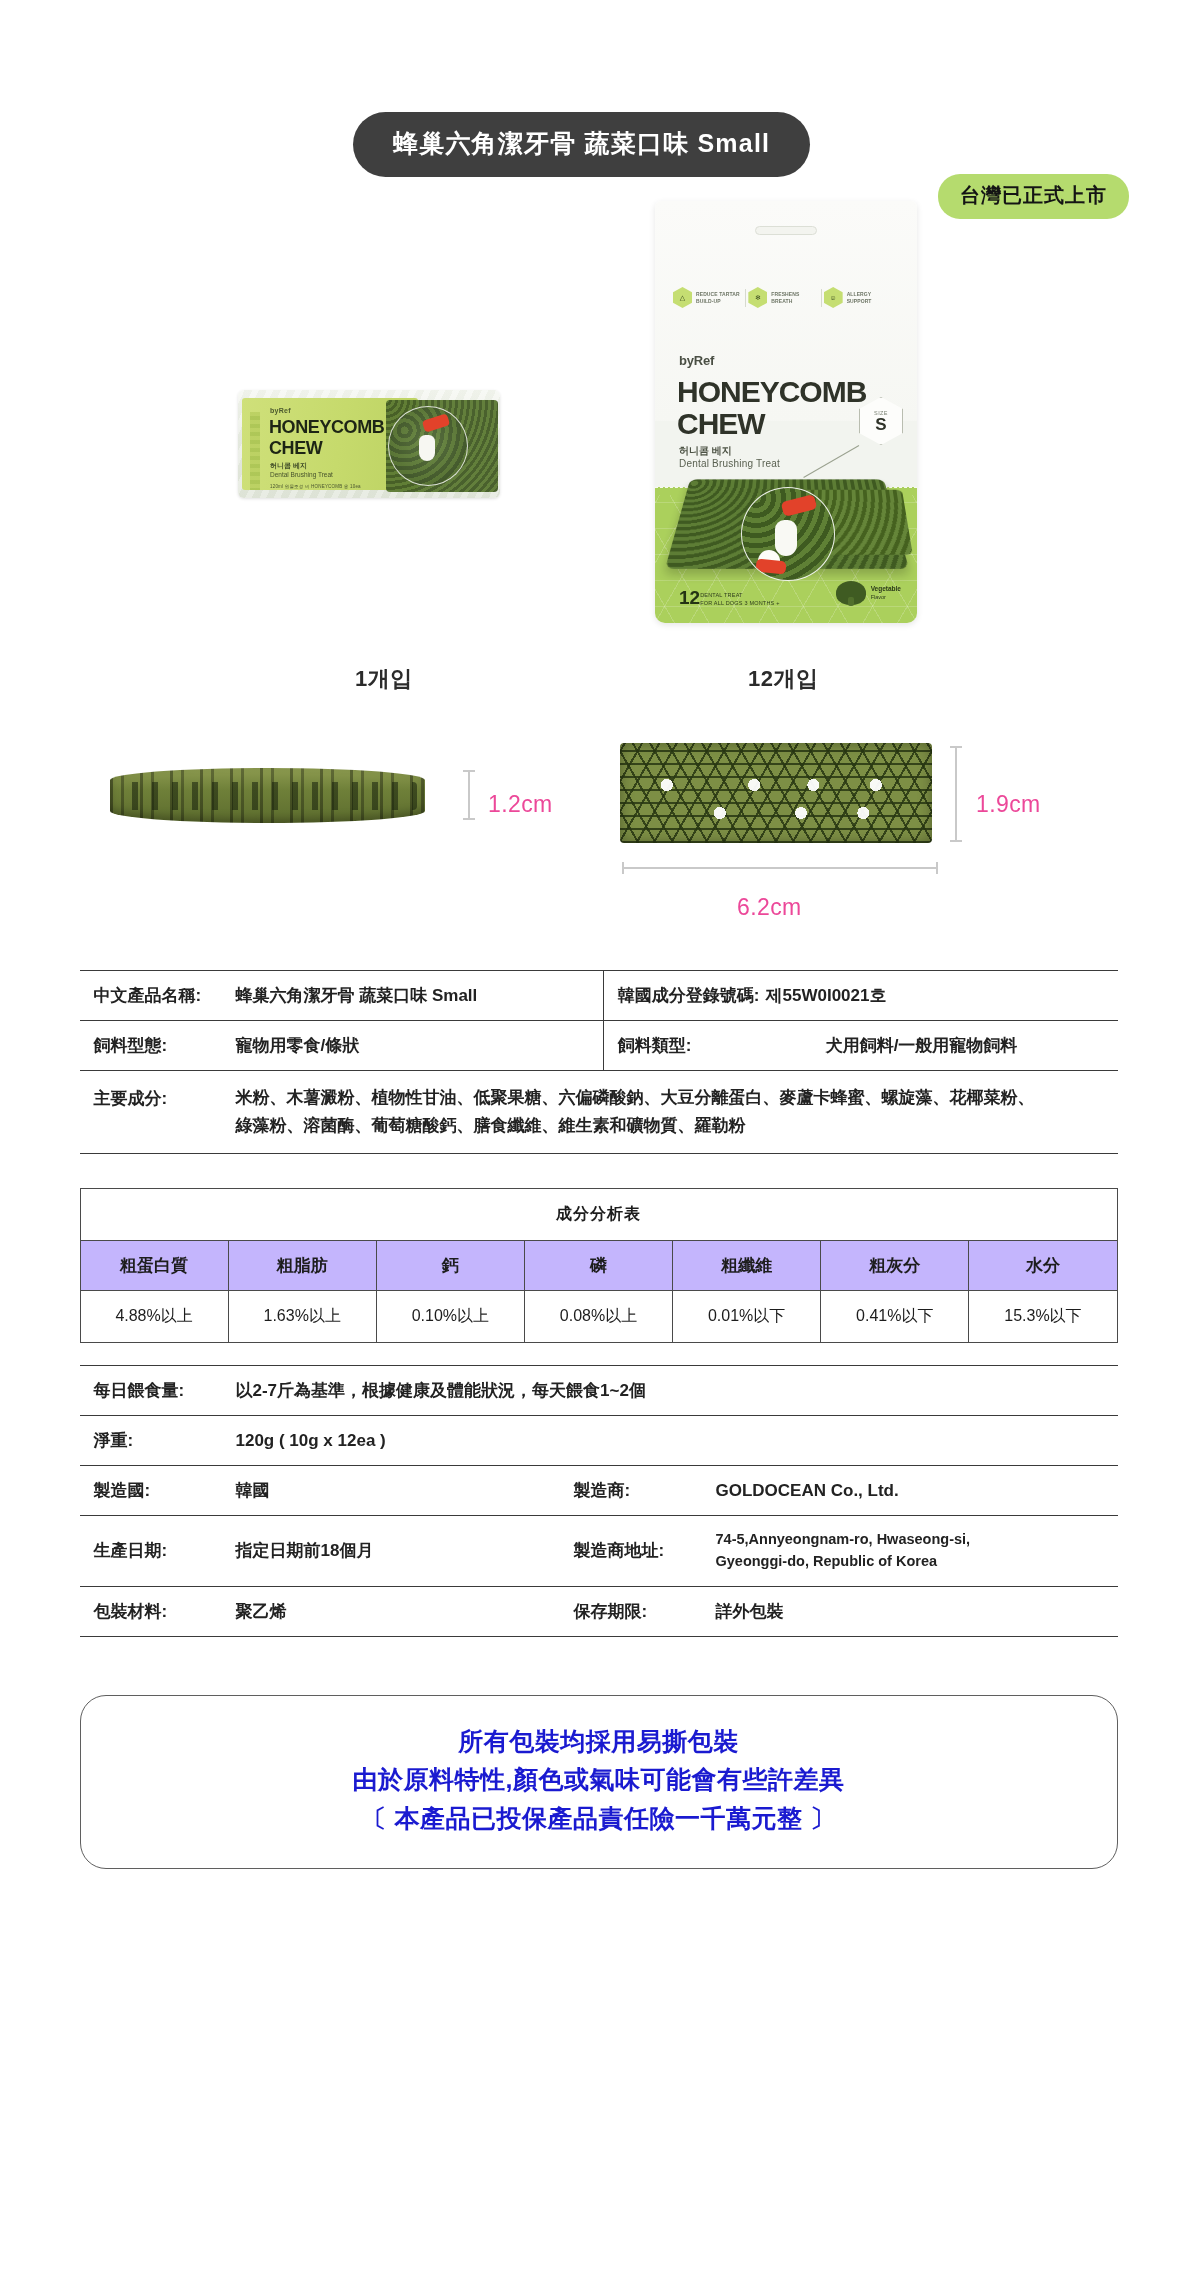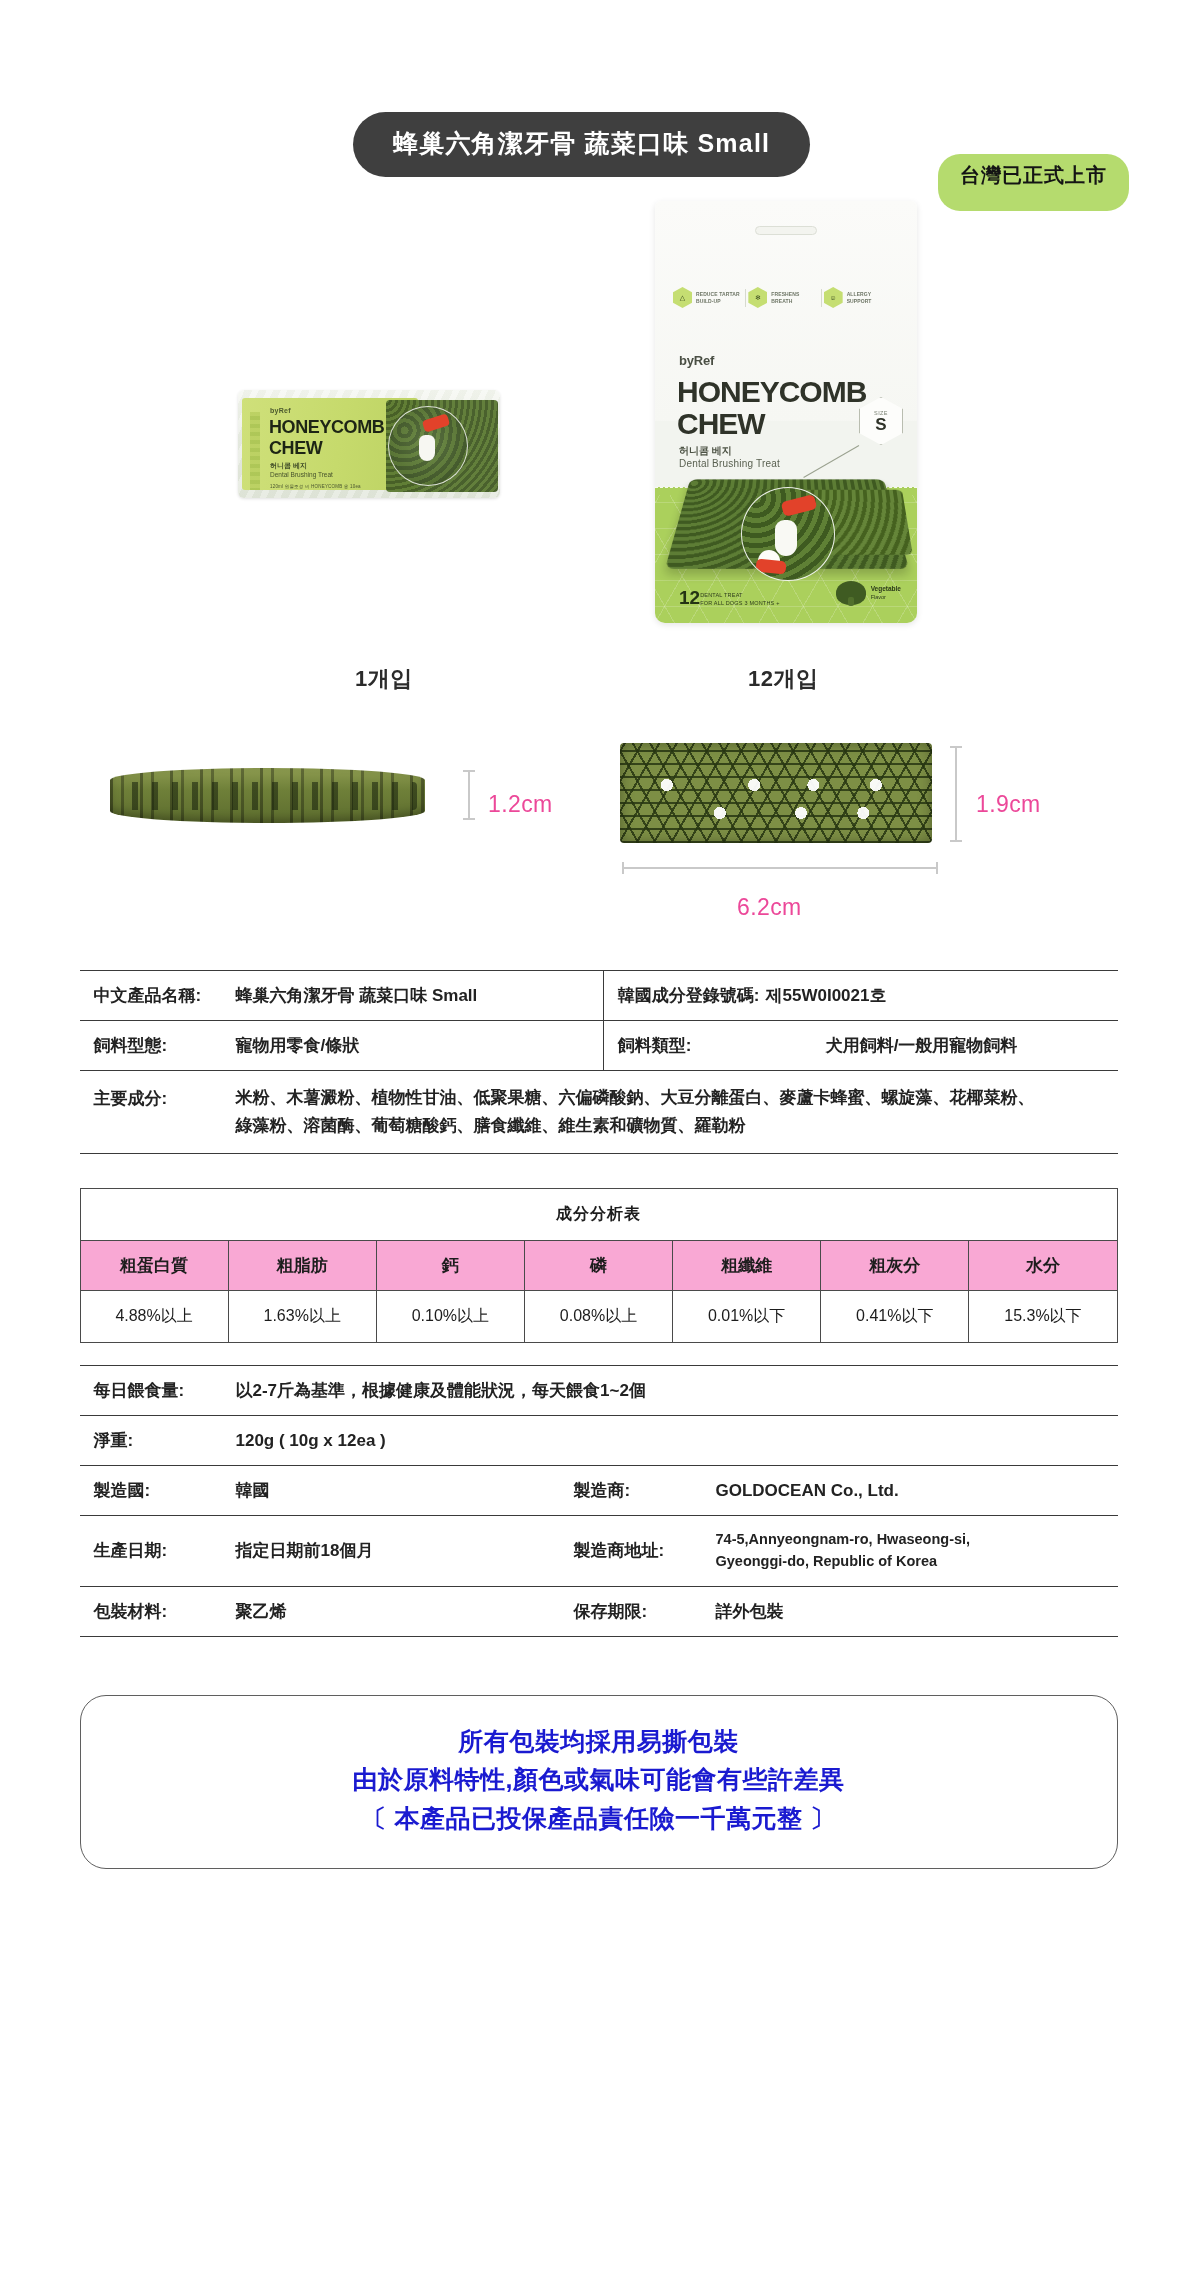--- a/index.html
+++ b/index.html
@@ -17,24 +17,24 @@
   .header-zone { position: relative; height: 200px; }
   .title-pill {
     position: absolute; left: 353px; top: 112px;
     background: #3f3f3f; color: #ffffff;
     border-radius: 34px;
     padding: 15px 40px 17px 40px;
     font-size: 25px; font-weight: 700;
     letter-spacing: 1.2px; white-space: nowrap;
   }
   .launch-badge {
-    position: absolute; right: 68px; top: 154px;
+    position: absolute; right: 68px; top: 174px;
     background: #b5db6e; color: #141414;
     border-radius: 22px;
-    padding: 8px 22px 22px 22px;
+    padding: 8px 22px 10px 22px;
     font-size: 20px; font-weight: 700; letter-spacing: 1px;
     white-space: nowrap;
   }
 
   
   .products { position: relative; height: 520px; }
 
   
   .pack-single { position: absolute; left: 238px; top: 190px; width: 262px; height: 108px; }
   .ps-film {
@@ -237,21 +237,21 @@
   
   .nut-wrap { width:1038px; margin:34px auto 8px auto; }
   .nut-table { width:100%; border-collapse:collapse; table-layout:fixed; }
   .nut-title {
     background:#3f3f3f; color:#fff; text-align:center;
     font-size:19px; font-weight:700; padding:12px 0; letter-spacing:1px;
     border:1px solid #3f3f3f;
   }
   .nut-table th {
     border:1px solid #4a4a4a; text-align:center;
-    font-size:17px; font-weight:700; padding:13px 0; color:#1d1d1d; background:#f9a8d4;
+    font-size:17px; font-weight:700; padding:13px 0; color:#1d1d1d; background:#c4b5fd;
   }
   .nut-table td {
     border:1px solid #4a4a4a; text-align:center;
     font-size:16px; padding:15px 0; color:#1d1d1d; background:#fff;
   }
 
   
   .info2-wrap { width:1038px; margin:22px auto 0 auto; }
 
   

